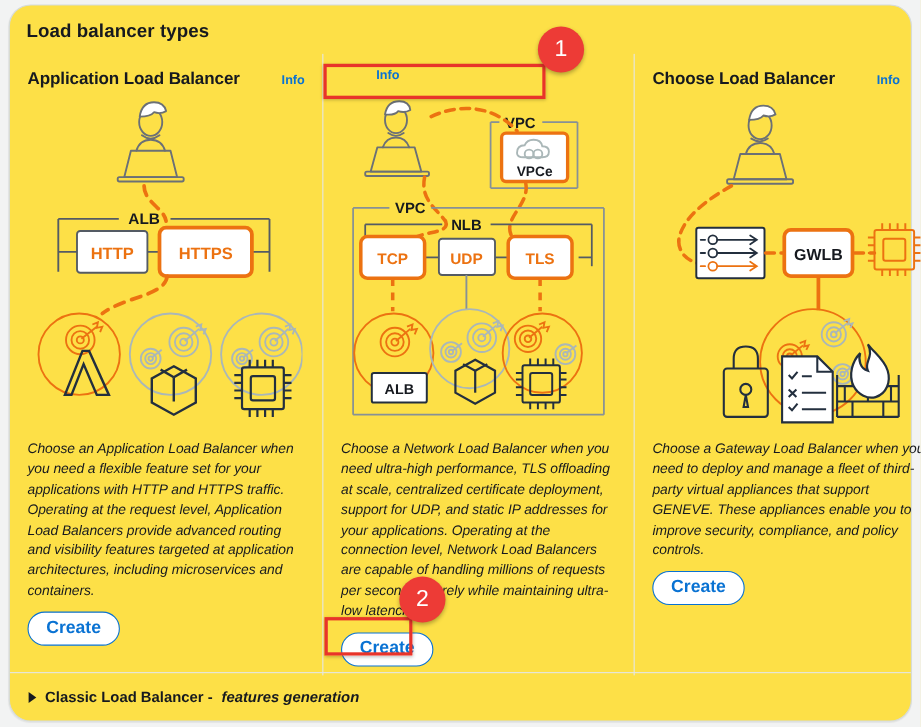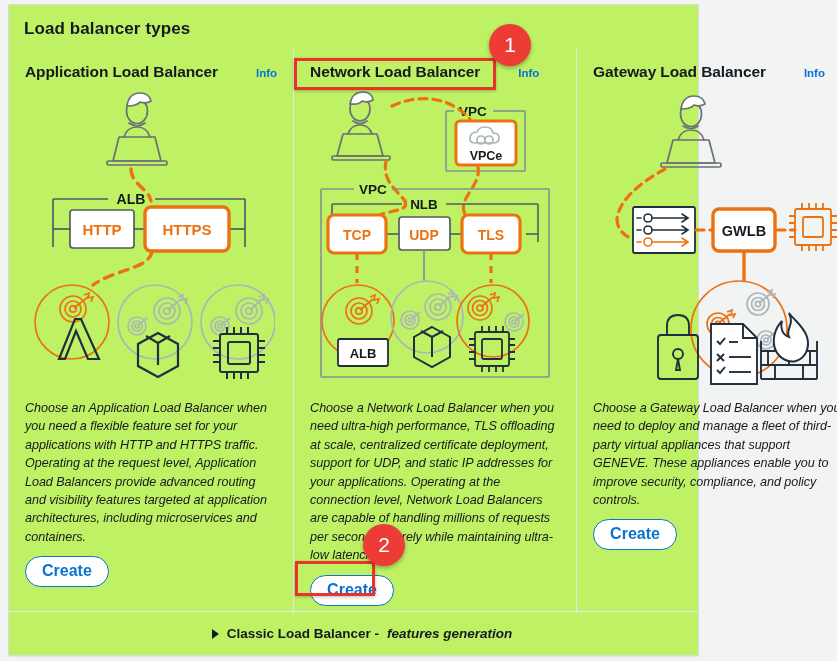--- a/index.html
+++ b/index.html
@@ -10,24 +10,24 @@
     font-family: "Liberation Sans", sans-serif;
   }
   #root {
     position: relative;
     width: 837px; height: 661px;
     overflow: hidden;
   }
   .panel {
     position: absolute;
     left: 8px; top: 4px;
-    width: 691px; height: 652px;
-    background: #bef264;
+    width: 821px; height: 652px;
+    background: #fde047;
     border: 1px solid #d5dbdb;
-    border-radius: 2px;
+    border-radius: 20px;
     box-shadow: 0 1px 1px rgba(0,0,0,0.06);
   }
   .panel-title {
     font-size: 17px;
     font-weight: bold;
     color: #16191f;
     padding: 14px 0 0 15px;
     letter-spacing: .1px;
   }
   .cards {
@@ -97,21 +97,20 @@
     position: absolute;
     left: 0; right: 0;
     bottom: 0;
     height: 44px;
     border-top: 1px solid #e4e7e7;
     display: flex;
     align-items: center;
     padding-left: 17px;
     gap: 8px;
     cursor: pointer;
-    justify-content: center;
   }
   .caret {
     width: 0; height: 0;
     border-left: 7px solid #16191f;
     border-top: 5px solid transparent;
     border-bottom: 5px solid transparent;
   }
   .footer-label {
     font-size: 13.5px;
     font-weight: bold;
@@ -252,21 +251,20 @@
             <path d="M233 252 h7 M233 259 h7 M233 266 h7 M233 273 h7"></path>
           </g>
         </svg>
 
         <div class="desc">Choose an Application Load Balancer when you need a flexible feature set for your applications with HTTP and HTTPS traffic. Operating at the request level, Application Load Balancers provide advanced routing and visibility features targeted at application architectures, including microservices and containers.</div>
         <button class="create-btn">Create</button>
       </div>
 
       <div class="card">
         <div class="card-head">
-          <span class="card-title">Network Load Balancer</span>
           <a class="info-link">Info</a>
         </div>
 
         <svg class="diagram" viewBox="0 0 250 300" width="250" height="300" xmlns="http://www.w3.org/2000/svg">
           <g fill="none" stroke="#6b7076" stroke-width="1.7" stroke-linecap="round" stroke-linejoin="round">
 
             <ellipse cx="50" cy="20" rx="10" ry="12"></ellipse>
             <path d="M40 15 q2 -12 13 -12 q9 0 10 8 q-5 3 -11 1 q-3 4 -12 3 z" fill="#fff" stroke="#6b7076"></path>
             <path d="M43 32 q7 5 14 0"></path>
             <path d="M38 45 q3 -9 12 -9 q9 0 12 9"></path>
@@ -386,21 +384,21 @@
             <path d="M199 250 h6 M199 256 h6 M199 263 h6 M199 270 h6"></path>
           </g>
         </svg>
 
         <div class="desc">Choose a Network Load Balancer when you need ultra-high performance, TLS offloading at scale, centralized certificate deployment, support for UDP, and static IP addresses for your applications. Operating at the connection level, Network Load Balancers are capable of handling millions of requests per second securely while maintaining ultra-low latencies.</div>
         <button class="create-btn">Create</button>
       </div>
 
       <div class="card">
         <div class="card-head">
-          <span class="card-title">Gateway Load Balancer</span>
+          <span class="card-title">Choose Load Balancer</span>
           <a class="info-link">Info</a>
         </div>
 
         <svg class="diagram" viewBox="0 0 250 300" width="250" height="300" xmlns="http://www.w3.org/2000/svg">
           <g fill="none" stroke="#6b7076" stroke-width="1.7" stroke-linecap="round" stroke-linejoin="round">
 
             <ellipse cx="98" cy="25" rx="10.5" ry="12.5"></ellipse>
             <path d="M88 20 q2 -13 13 -13 q9 0 11 8 q-5 3 -11 1 q-3 4 -13 4 z" fill="#fff" stroke="#6b7076"></path>
             <path d="M90 37 q8 5 15 0"></path>
             <path d="M85 51 q3 -10 13 -10 q10 0 13 10"></path>

